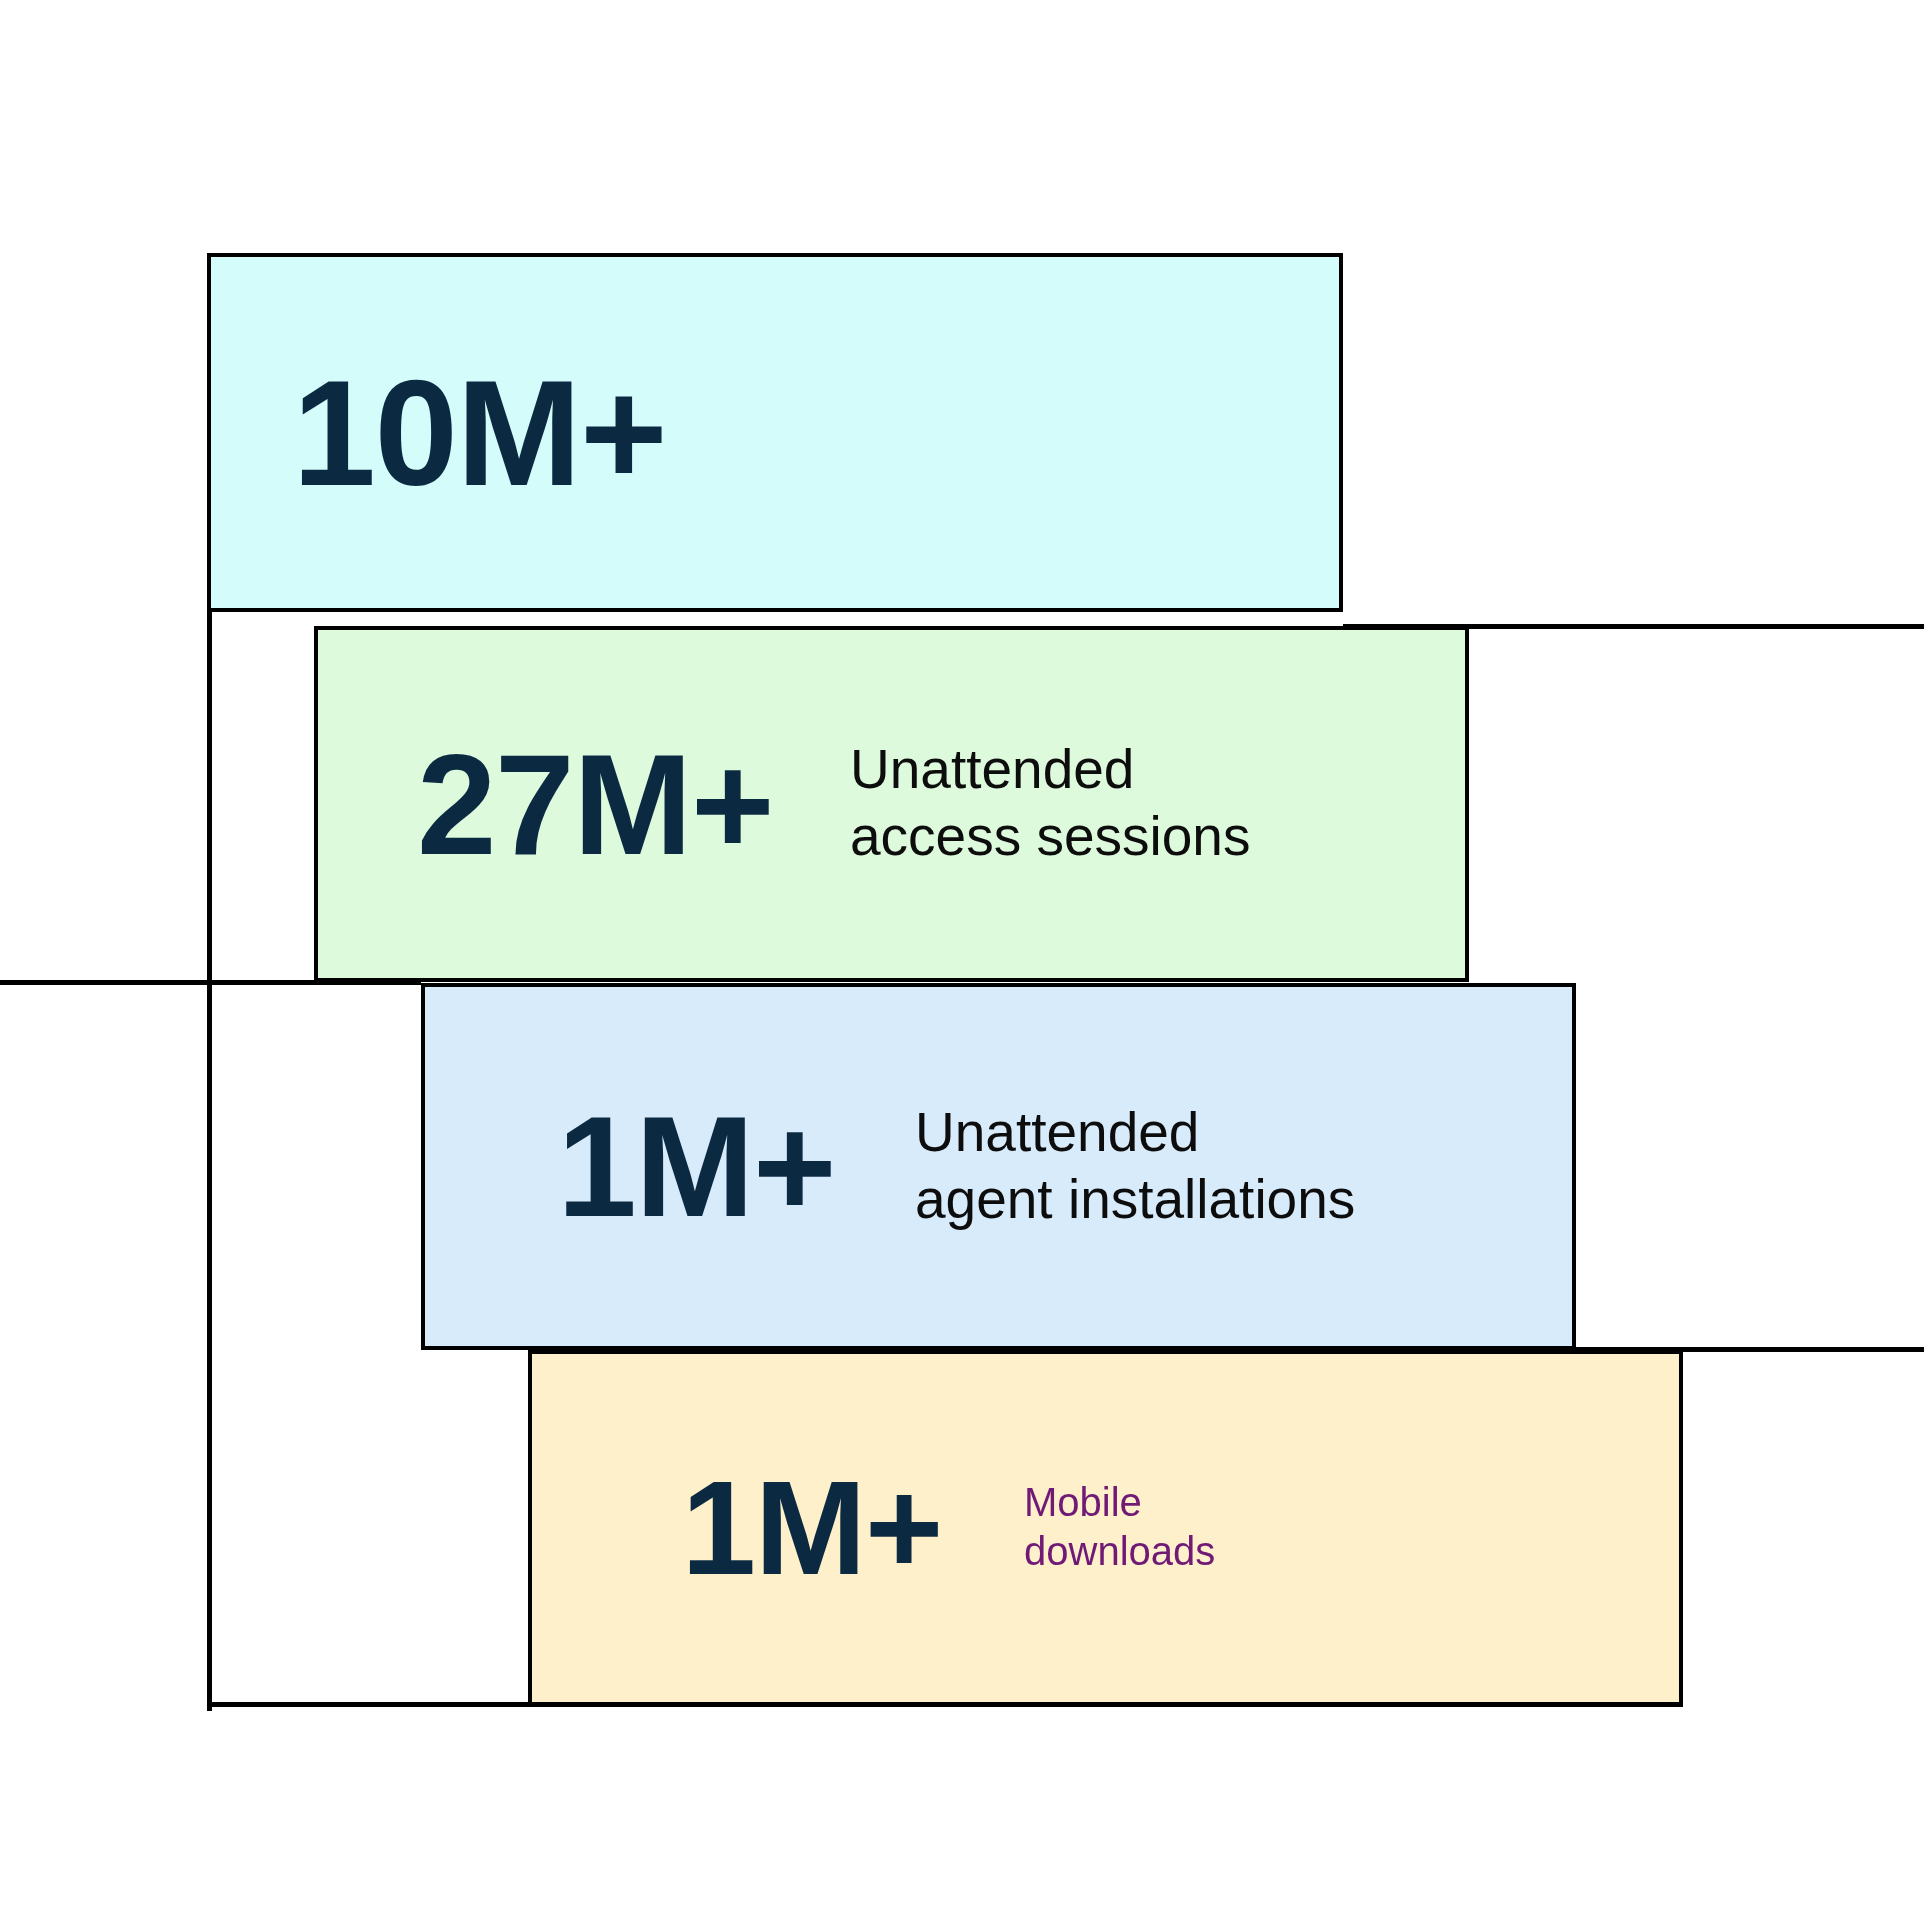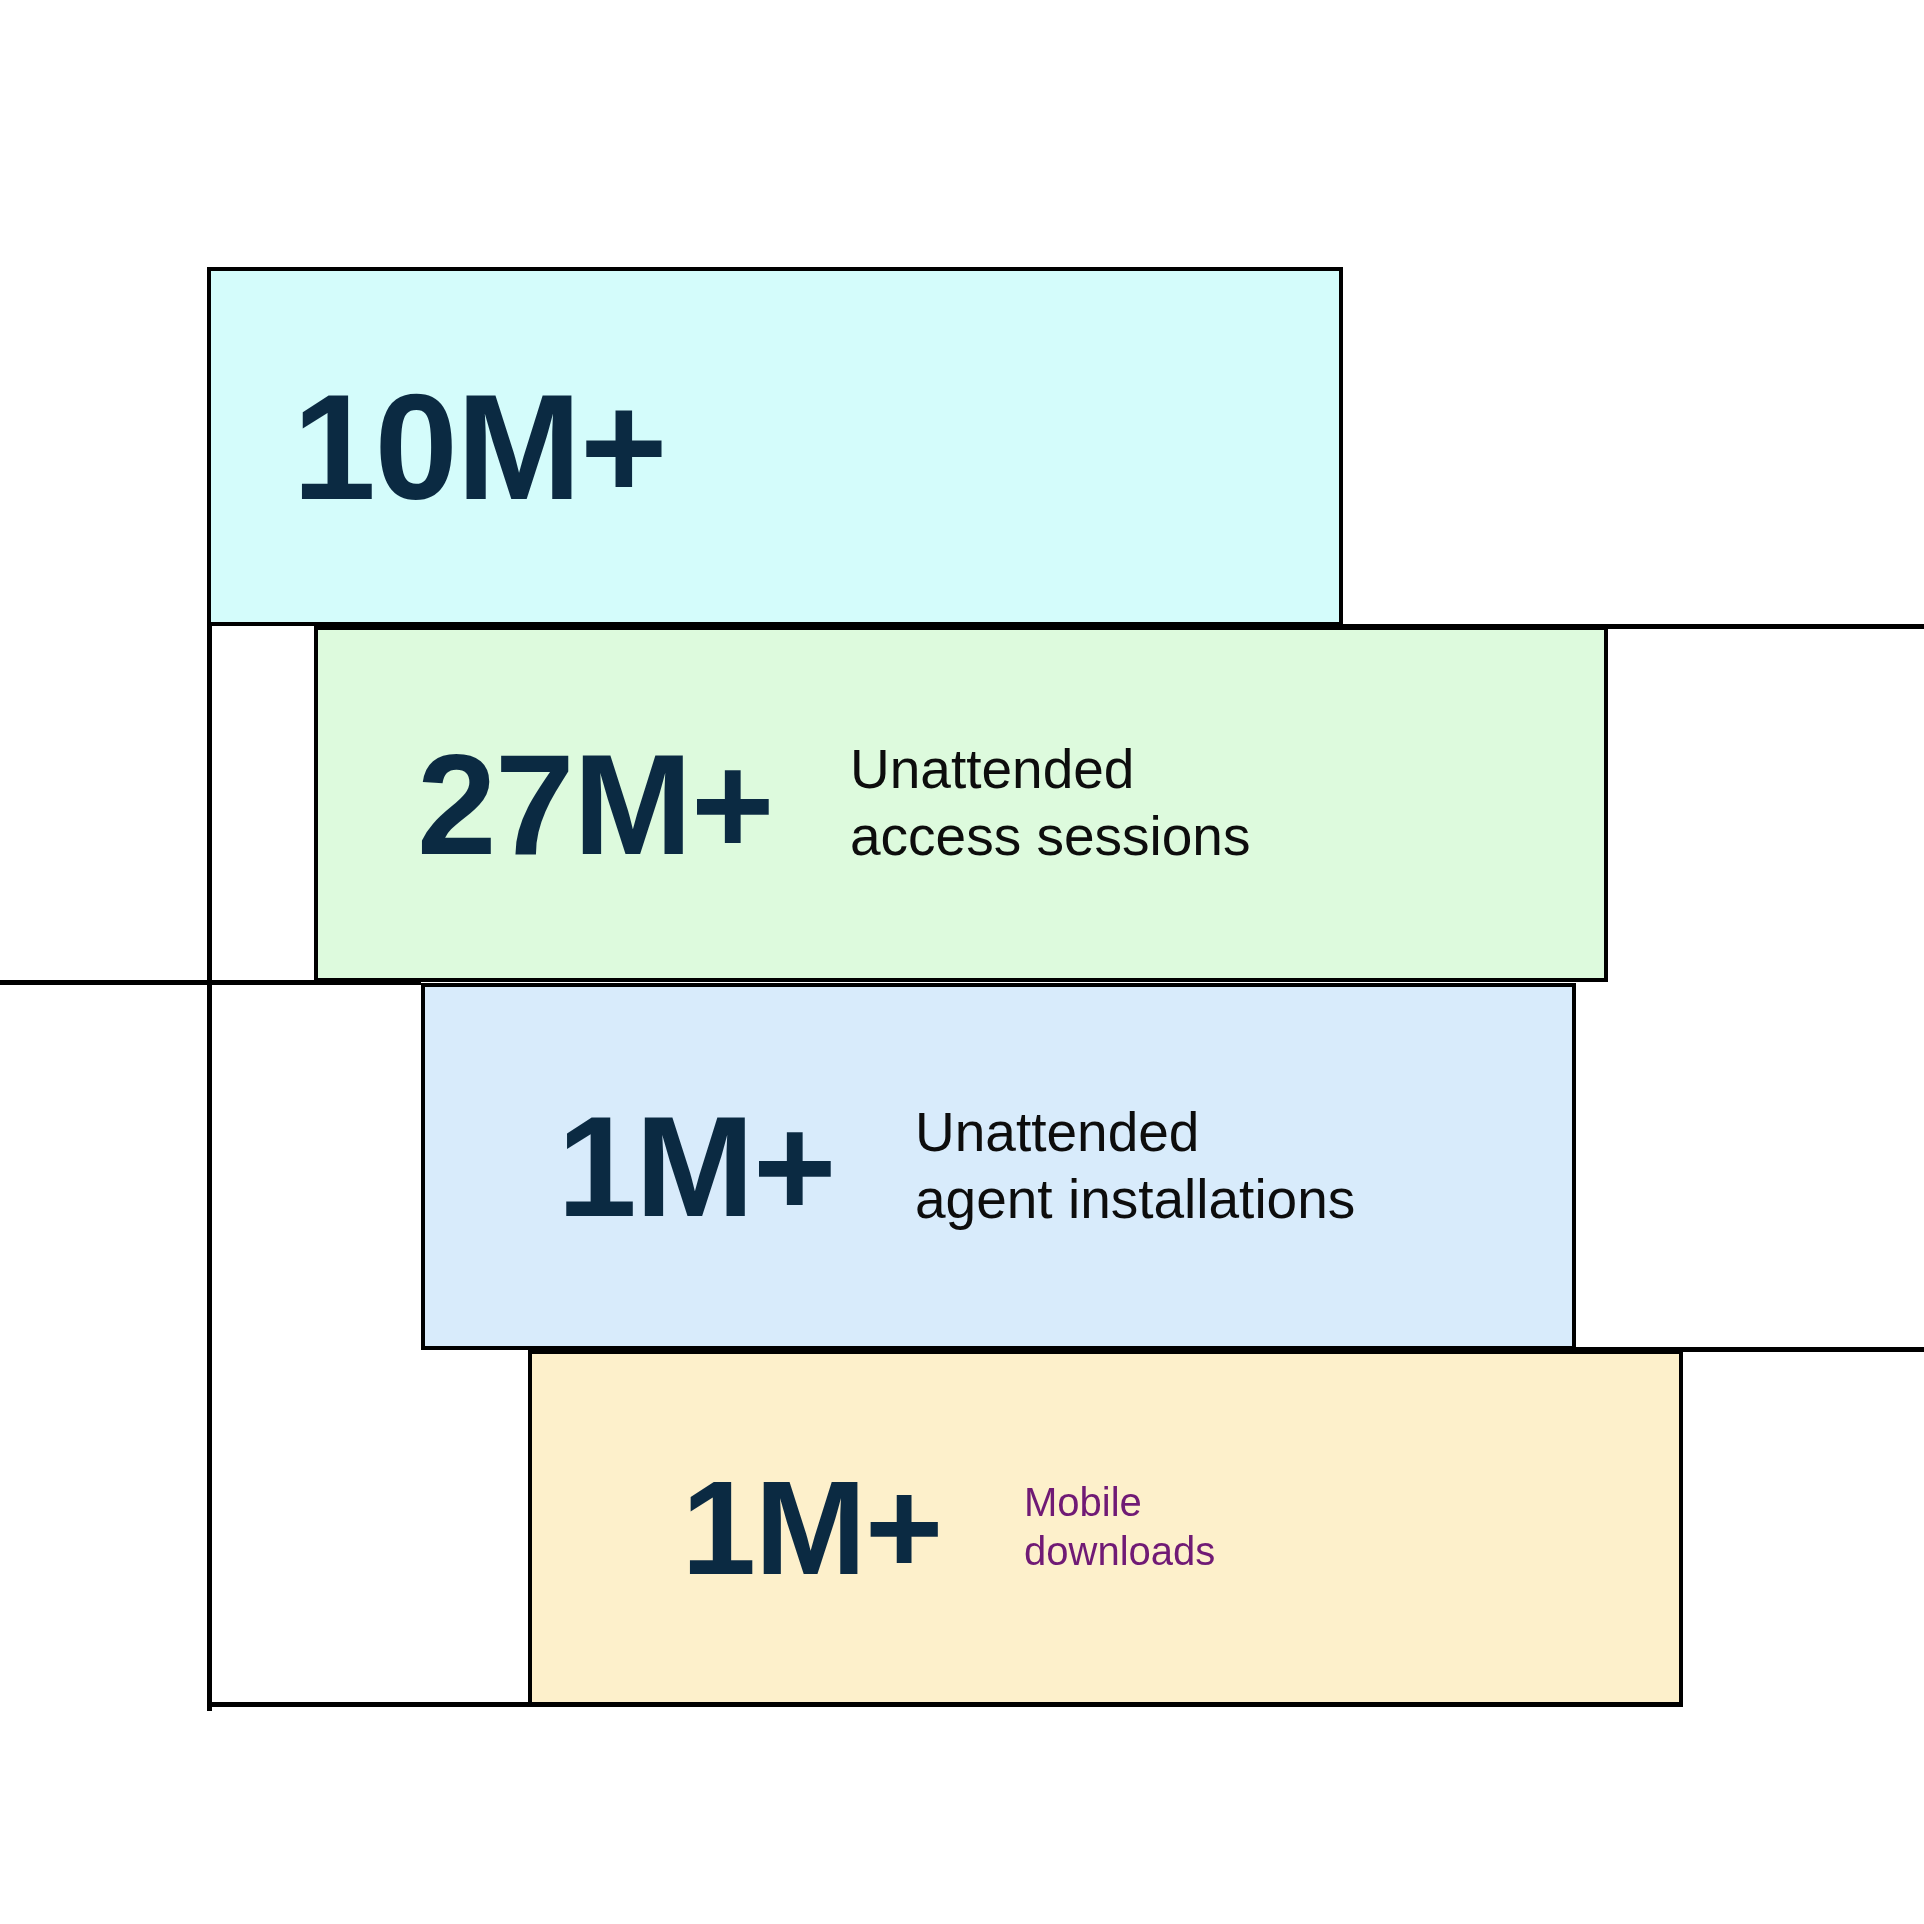--- a/index.html
+++ b/index.html
@@ -53,32 +53,32 @@
     text-align: right;
   }
   .stat-label {
     line-height: 1.22;
     flex: 1 1 auto;
     white-space: pre-line;
   }
 
   
   #panel-remote-support {
-    left: 207px;  top: 267px;
+    left: 207px;  top: 253px;
     width: 1136px; height: 359px;
     background: #d4fcfb;
     z-index: 4;
   }
   #panel-remote-support .stat-value { font-size: 150px; width: 437px; padding-left: 18px; }
   #panel-remote-support .stat-label { font-size: 59px; color: #0d0d0d; padding-left: 75px; margin-top: -3.6px; }
 
   
   #panel-unattended-access {
     left: 314px;  top: 626px;
-    width: 1294px; height: 356px;
+    width: 1155px; height: 356px;
     background: #ddfadd;
     z-index: 3;
   }
   #panel-unattended-access .stat-value { font-size: 143px; width: 437px; padding-left: 18px; }
   #panel-unattended-access .stat-label { font-size: 55px; color: #0d0d0d; padding-left: 77px; margin-top: -1.8px; }
 
   
   #panel-agent-installations {
     left: 421px;  top: 983px;
     width: 1155px; height: 367px;

